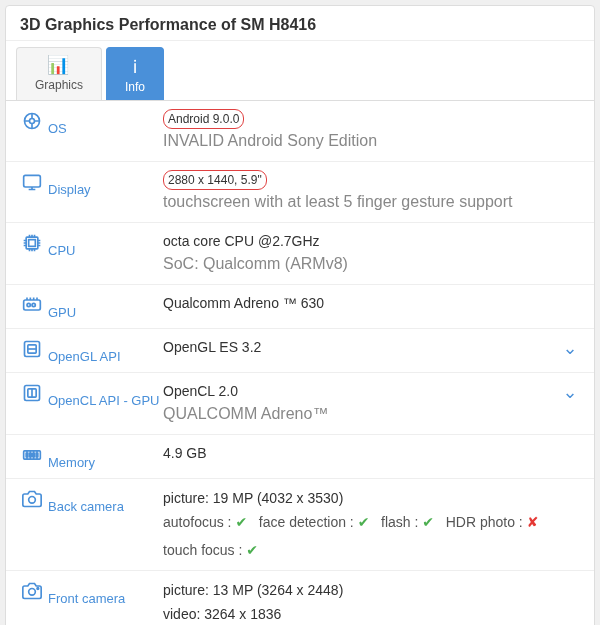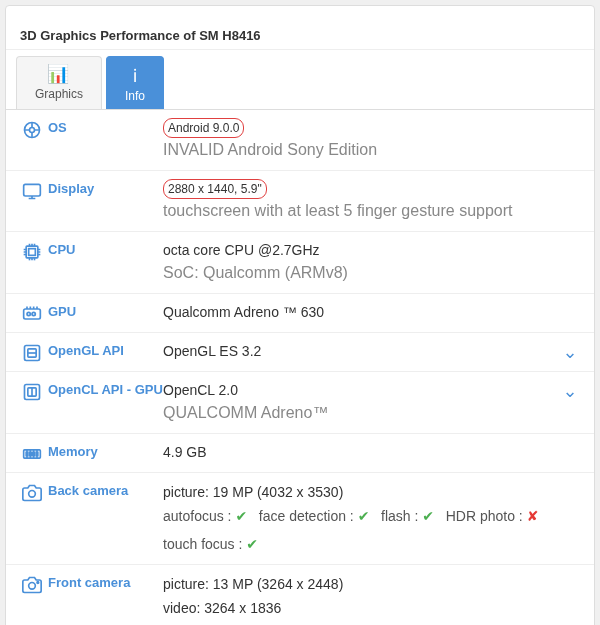--- a/index.html
+++ b/index.html
@@ -11,24 +11,24 @@
     }
     .page-container {
       background: #fff;
       width: 590px;
       margin: 5px auto;
       border: 1px solid #ddd;
       border-radius: 4px;
       overflow: hidden;
     }
     .page-title {
-      font-size: 13px;
+      font-size: 16px;
       font-weight: bold;
       color: #333;
-      padding: 22px 14px 6px;
+      padding: 10px 14px 6px;
       border-bottom: 1px solid #eee;
     }
     .tabs {
       display: flex;
       padding: 6px 10px 0;
       background: #fff;
       border-bottom: 1px solid #ddd;
     }
     .tab {
       display: flex;
@@ -80,21 +80,22 @@
     .row-icon svg {
       width: 20px;
       height: 20px;
     }
     .row-label {
       width: 115px;
       flex-shrink: 0;
       font-size: 13px;
       color: #4a90d9;
       padding-top: 2px;
-      font-weight: 700;
+      font-weight: 400;
+      margin-top: 10px;
     }
     .row-value {
       flex: 1;
       font-size: 12px;
       color: #333;
       line-height: 1.5;
     }
     .row-value .highlight {
       display: inline-block;
       border: 1.5px solid #e04040;

